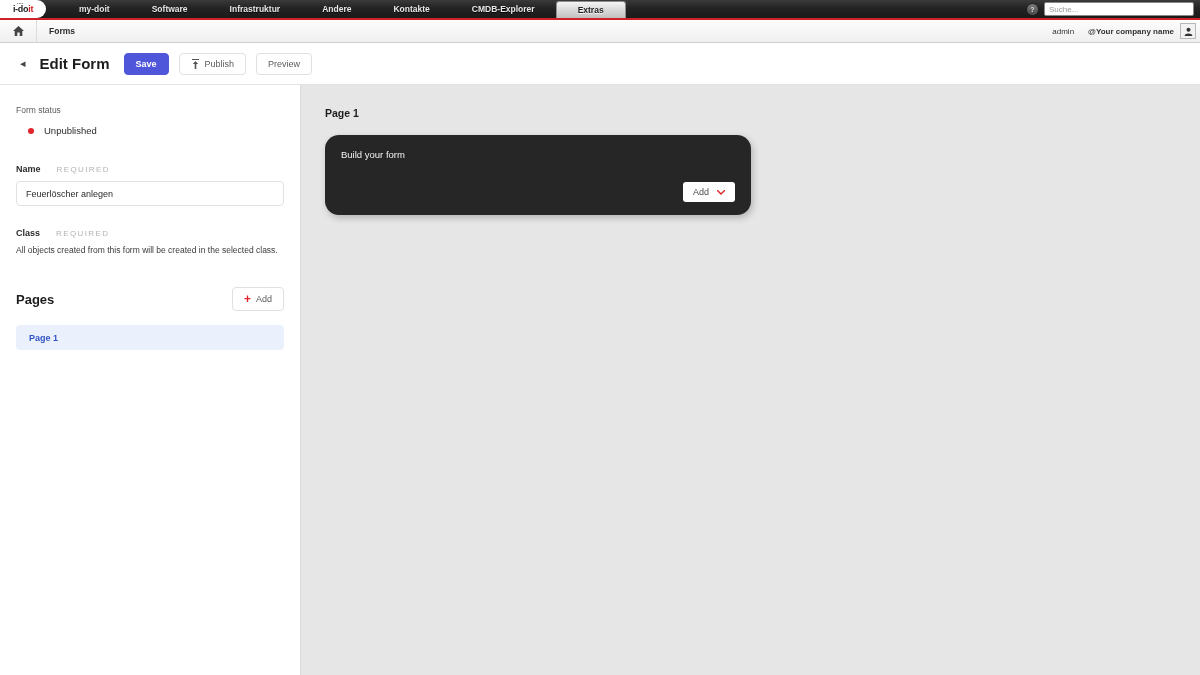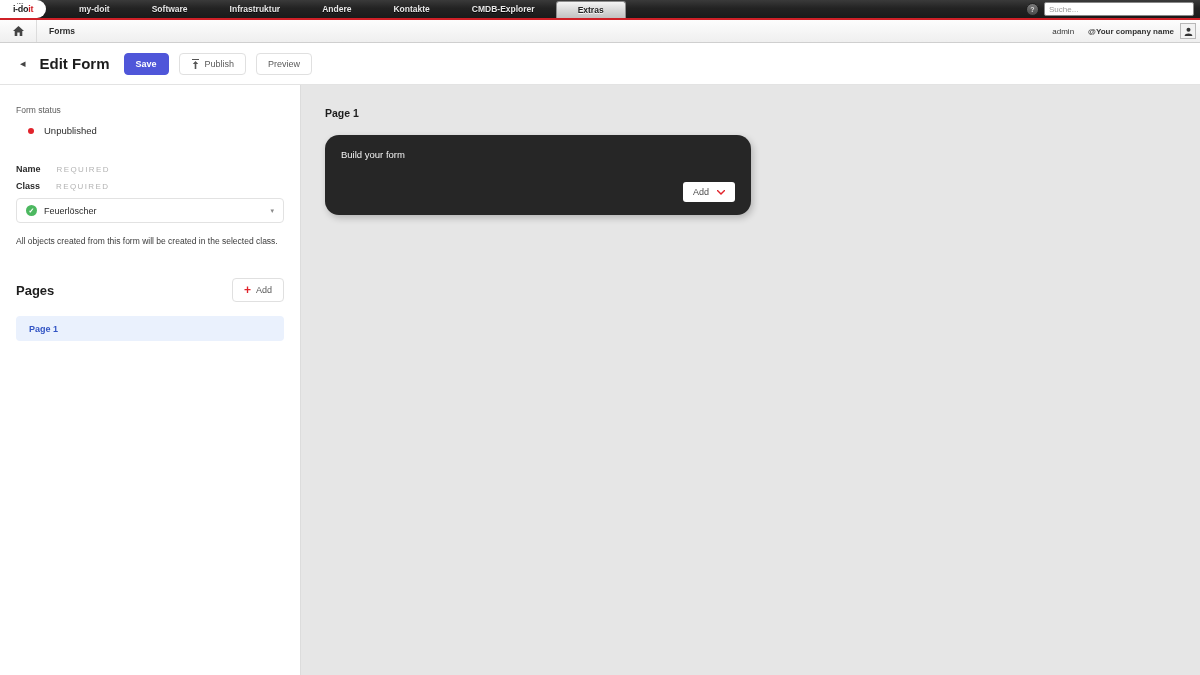--- a/index.html
+++ b/index.html
@@ -438,29 +438,25 @@
     <div class="field-label">Form status</div>
     <div class="status-row">
       <span class="dot-red"></span>
       <span class="status-text">Unpublished</span>
     </div>
 
     <div class="lbl-row">
       <span class="lbl-main">Name</span>
       <span class="lbl-req">REQUIRED</span>
     </div>
+    <div class="input">Feuerlöscher anlegen</div>
 
     <div class="lbl-row">
       <span class="lbl-main">Class</span>
       <span class="lbl-req">REQUIRED</span>
-    </div>
-    <div class="select">
-      <span class="green-check">✓</span>
-      <span>Feuerlöscher</span>
-      <span class="sel-caret">▾</span>
     </div>
 
     <div class="helper">All objects created from this form will be created in the selected class.</div>
 
     <div class="pages-head">
       <span class="pages-title">Pages</span>
       <span class="btn btn-ghost">
         <span class="plus-red">+</span>
         <span>Add</span>
       </span>

